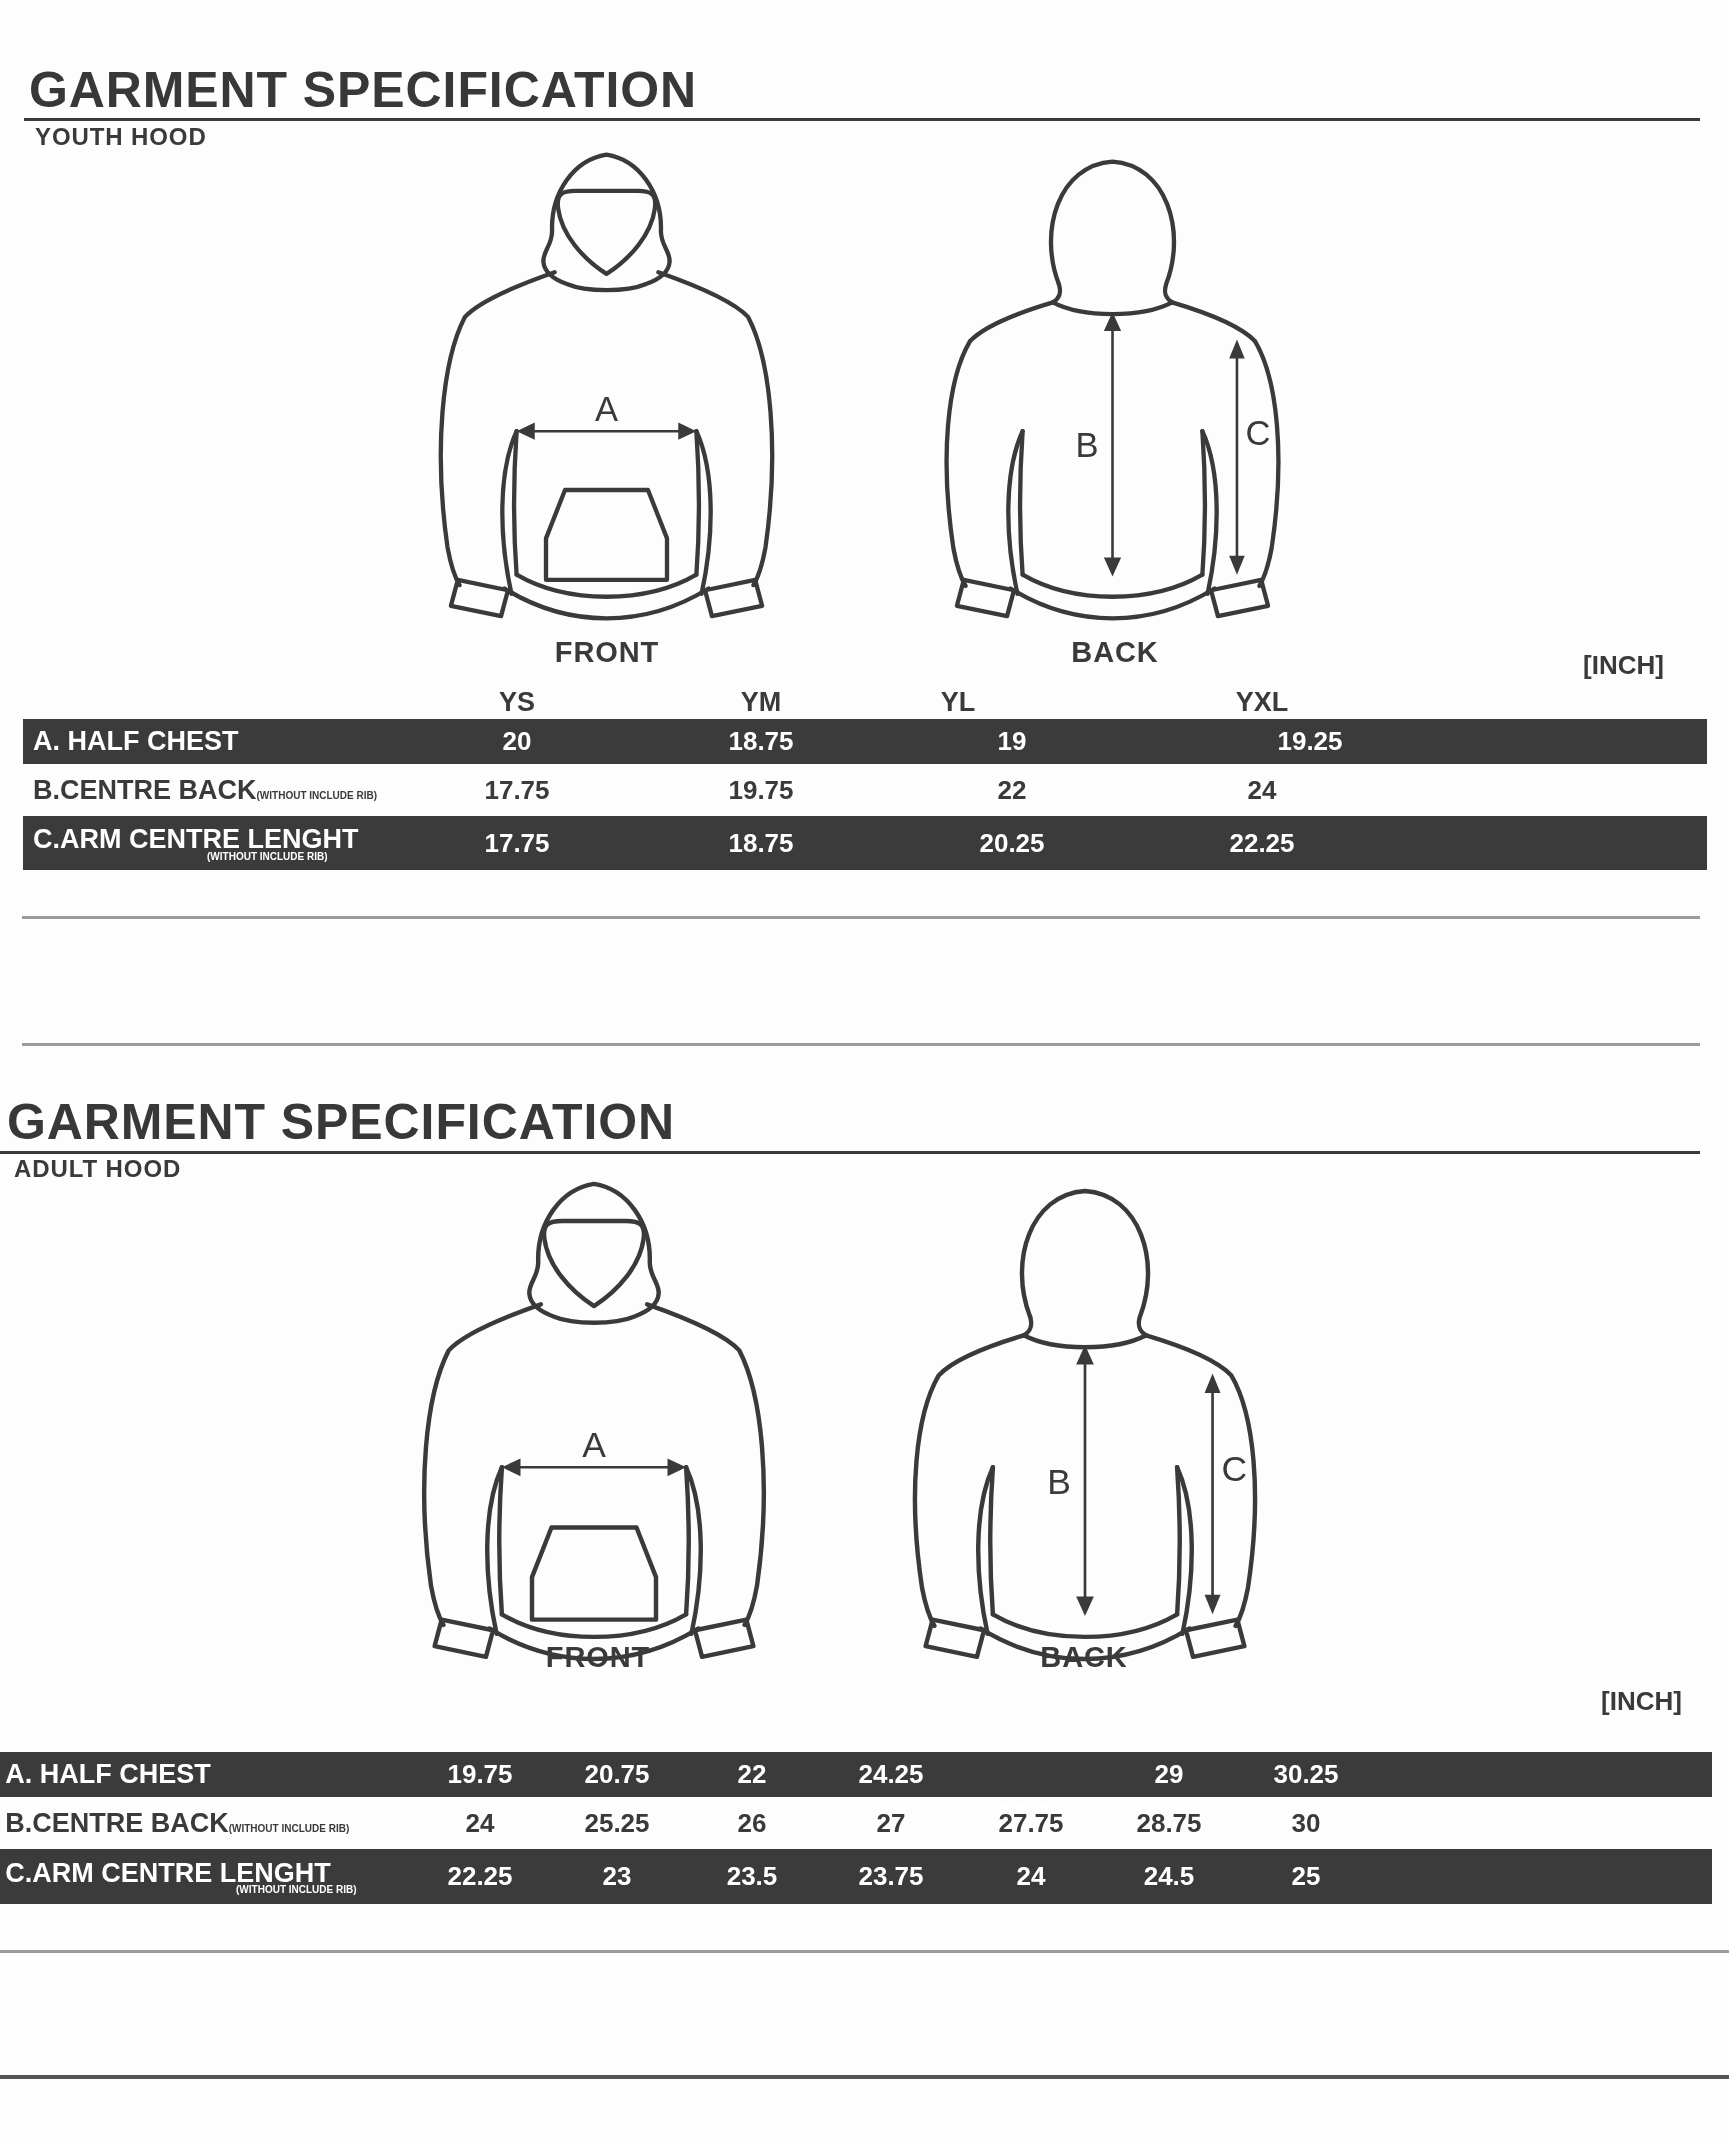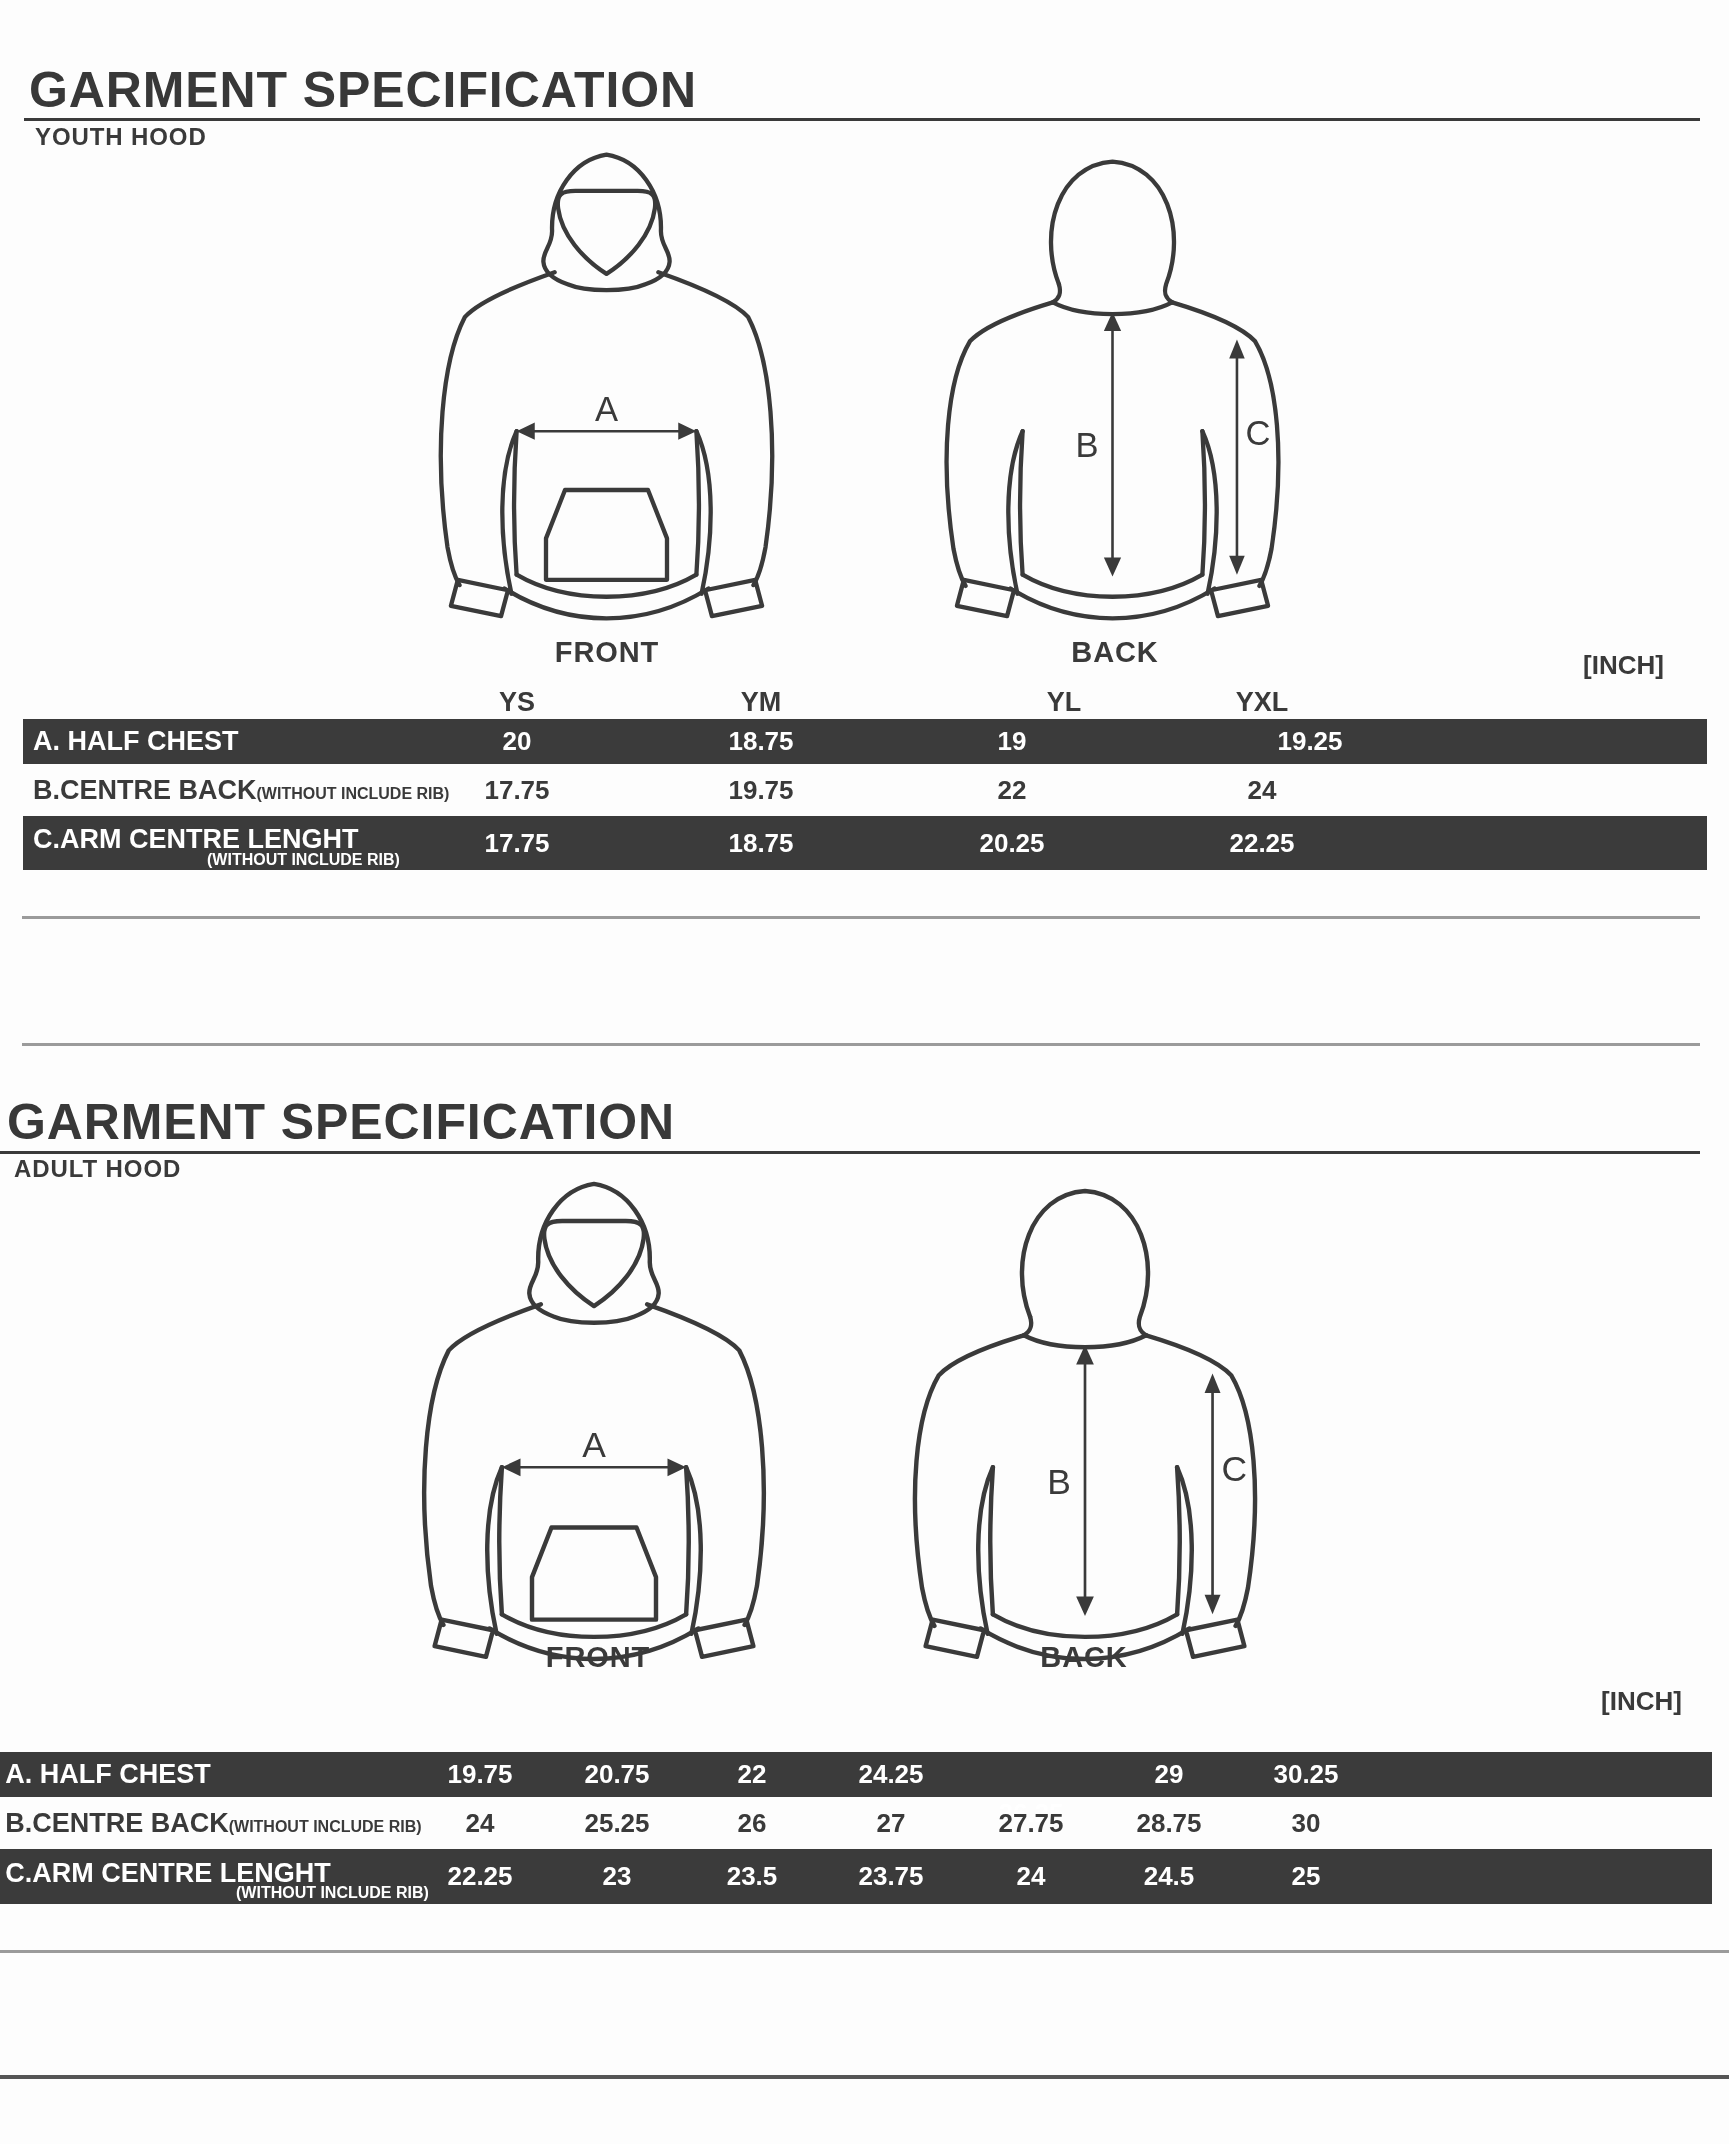--- a/index.html
+++ b/index.html
@@ -15,21 +15,21 @@
   .sep { background:#9b9b9b; height:2.6px; }
   .sep.darker { background:#555; height:3.5px; }
   .viewlabel { font-size:29px; font-weight:bold; width:190px; text-align:center; letter-spacing:0.9px; }
   .unit { font-size:26px; font-weight:bold; text-align:center; }
   .hdr { left:0; width:1729px; }
   .hdr .col { position:absolute; top:0; transform:translateX(-50%); font-size:27px; font-weight:bold; white-space:nowrap; }
   .trow { left:0; width:1729px; }
   .trow .band { position:absolute; top:0; bottom:0; background:#3b3b3b; }
   .trow.dark { color:#ffffff; }
   .rlabel { position:absolute; font-size:27px; font-weight:bold; white-space:nowrap; }
-  .rnote { font-size:16px; font-weight:bold; }
+  .rnote { font-size:10px; font-weight:bold; }
   .val { position:absolute; top:0; height:100%; transform:translateX(-50%); display:flex; align-items:center; font-size:26px; font-weight:bold; white-space:nowrap; }
   svg { display:block; }
   .dimtext { font-family:"Liberation Sans", sans-serif; }
 </style>
 </head>
 <body>
 
 <div class="canvas">
 
   <div class="abs title" style="left:29px; top:61px;">GARMENT SPECIFICATION</div>
@@ -90,21 +90,21 @@
     <text class="dimtext" x="364" y="356" text-anchor="start" font-size="40" fill="#3a3a3a">C</text>
   </svg>
 
   <div class="abs viewlabel" style="left:512px; top:636px;">FRONT</div>
   <div class="abs viewlabel" style="left:1020px; top:636px;">BACK</div>
   <div class="abs unit" style="left:1539px; top:650px; width:169px;">[INCH]</div>
 
   <div class="abs hdr" style="top:687px; height:31px;">
     <span class="col" style="left:517px;">YS</span>
     <span class="col" style="left:761px;">YM</span>
-    <span class="col" style="left:1064px;">YL</span>
+    <span class="col" style="left:958px;">YL</span>
     <span class="col" style="left:1262px;text-align:center;">YXL</span>
   </div>
 
   <div class="abs trow dark" style="top:719px; height:45px;">
     <div class="band" style="left:22.5px; width:1684px;"></div>
     <span class="rlabel" style="left:33px; line-height:45px;">A. HALF CHEST</span>
     <span class="val" style="left:517px;">20</span>
     <span class="val" style="left:761px;">18.75</span>
     <span class="val" style="left:1012px;">19</span>
     <span class="val" style="left:1262px;margin-left:48px;">19.25</span>

